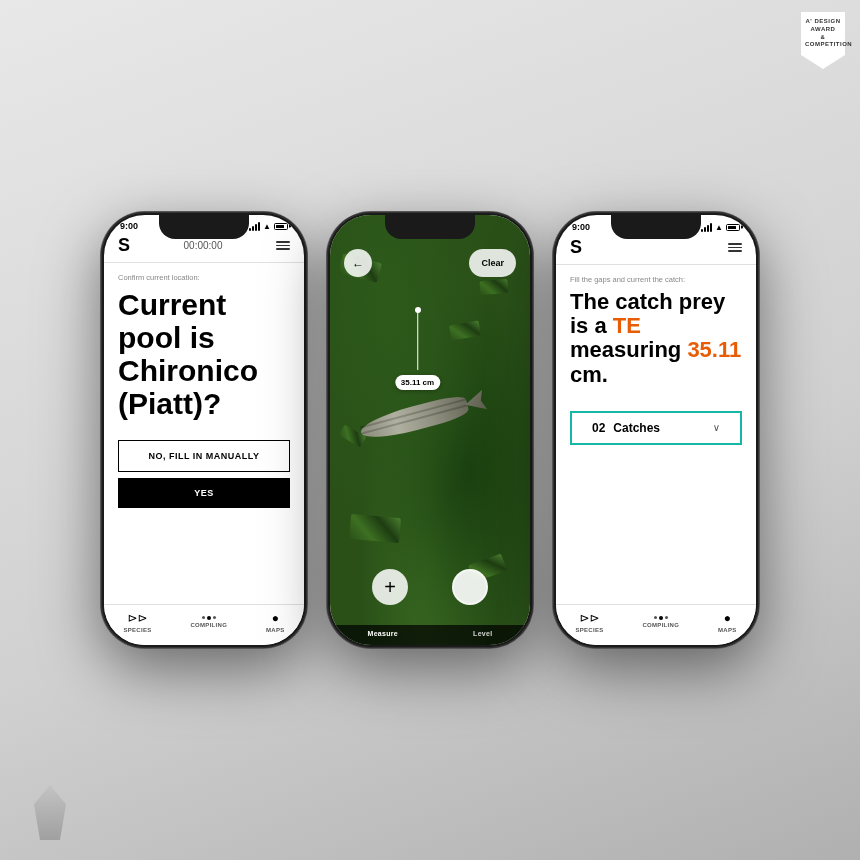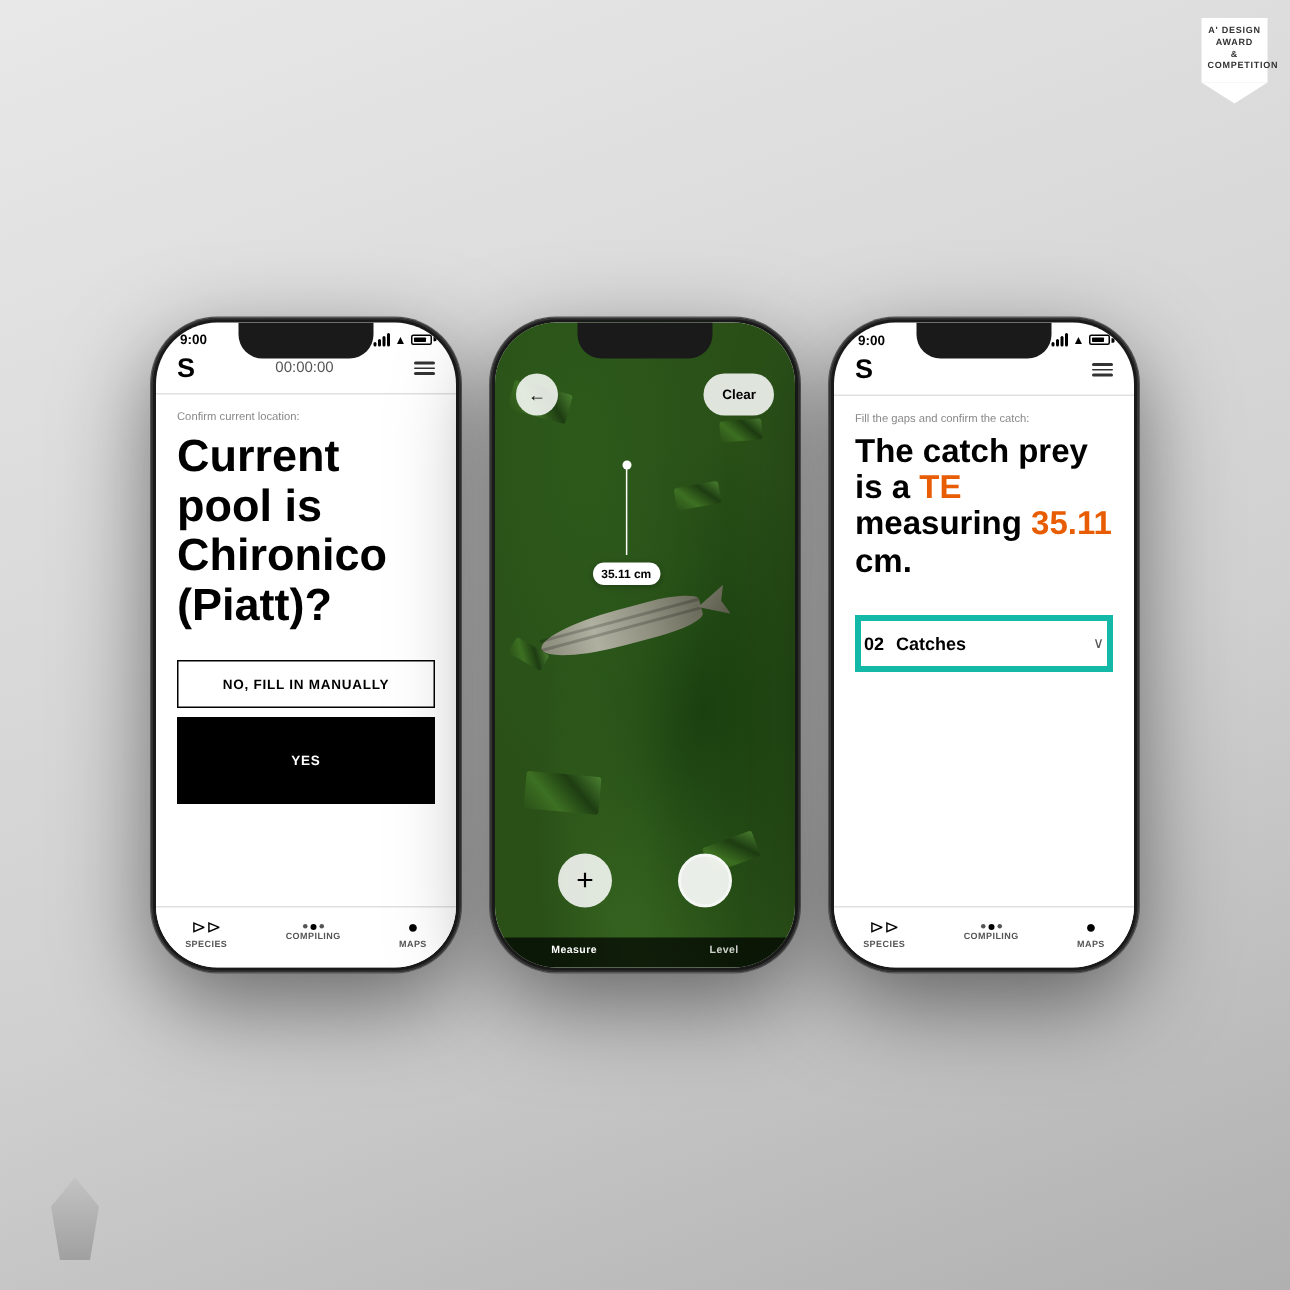--- a/index.html
+++ b/index.html
@@ -187,21 +187,21 @@
       background: white;
       font-size: 9px;
       font-weight: 700;
       letter-spacing: 0.5px;
       text-align: center;
       margin-bottom: 6px;
       cursor: pointer;
     }
     .btn-fill {
       width: 100%;
-      padding: 24px;
+      padding: 10px;
       border: none;
       background: #000;
       color: white;
       font-size: 9px;
       font-weight: 700;
       letter-spacing: 0.5px;
       text-align: center;
       cursor: pointer;
     }
 
@@ -434,22 +434,22 @@
       font-size: 8px;
       color: #555;
       border-top: 0.5px solid #e0e0e0;
     }
 
     
     .catches-dropdown {
       display: flex;
       justify-content: space-between;
       align-items: center;
-      padding: 8px 2px;
-      border: 4px solid #14b8a6;
+      padding: 8px 20px;
+      border: 2px solid #14b8a6;
       margin: 0 14px;
       cursor: pointer;
     }
     .catches-label-row {
       display: flex;
       gap: 8px;
       align-items: center;
     }
     .catches-num {
       font-size: 12px;
@@ -629,21 +629,21 @@
       <div class="app-header">
         <span class="app-header-s">S</span>
         <div class="hamburger">
           <span></span>
           <span></span>
           <span></span>
         </div>
       </div>
 
       <div class="screen-content">
-        <div class="result-label">Fill the gaps and confirm the catch:</div>
+        <div class="result-label">Fill the gaps and current the catch:</div>
         <div class="result-text">
           <span>The catch prey is a </span><span class="highlight-orange">TE</span><span> measuring </span><span class="highlight-orange">35.11</span><span> cm.</span>
         </div>
       </div>
 
 
       <div class="catches-dropdown">
         <div class="catches-label-row">
           <span class="catches-num">02</span>
           <span class="catches-text">Catches</span>

